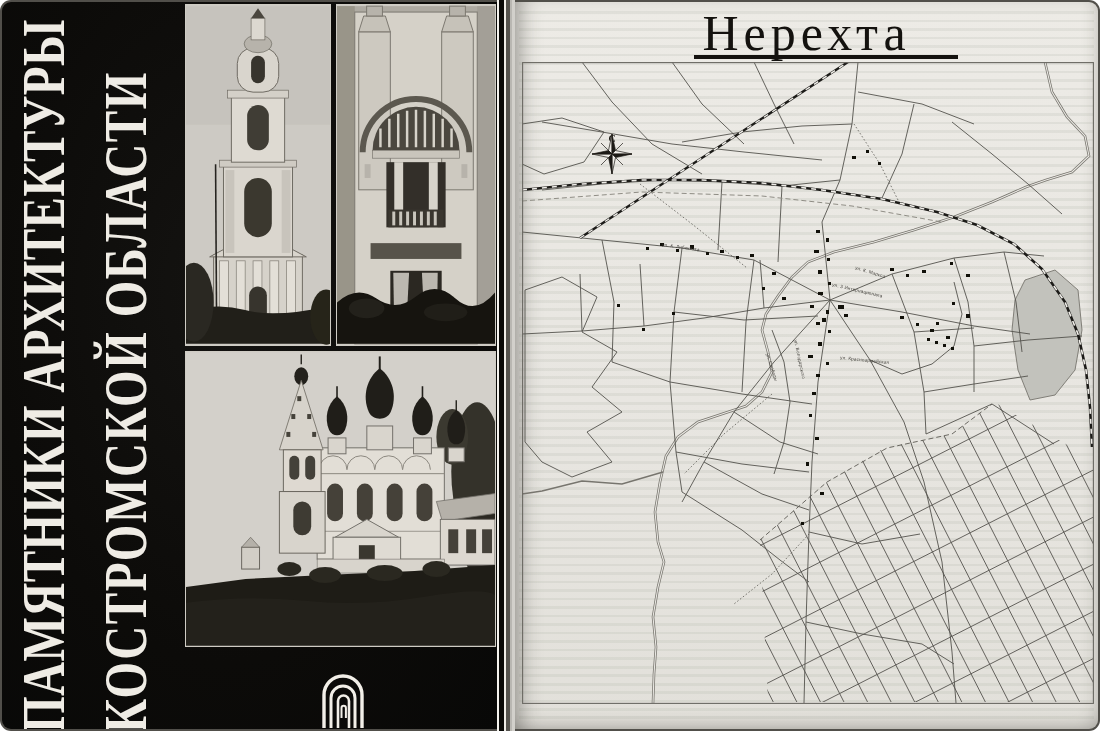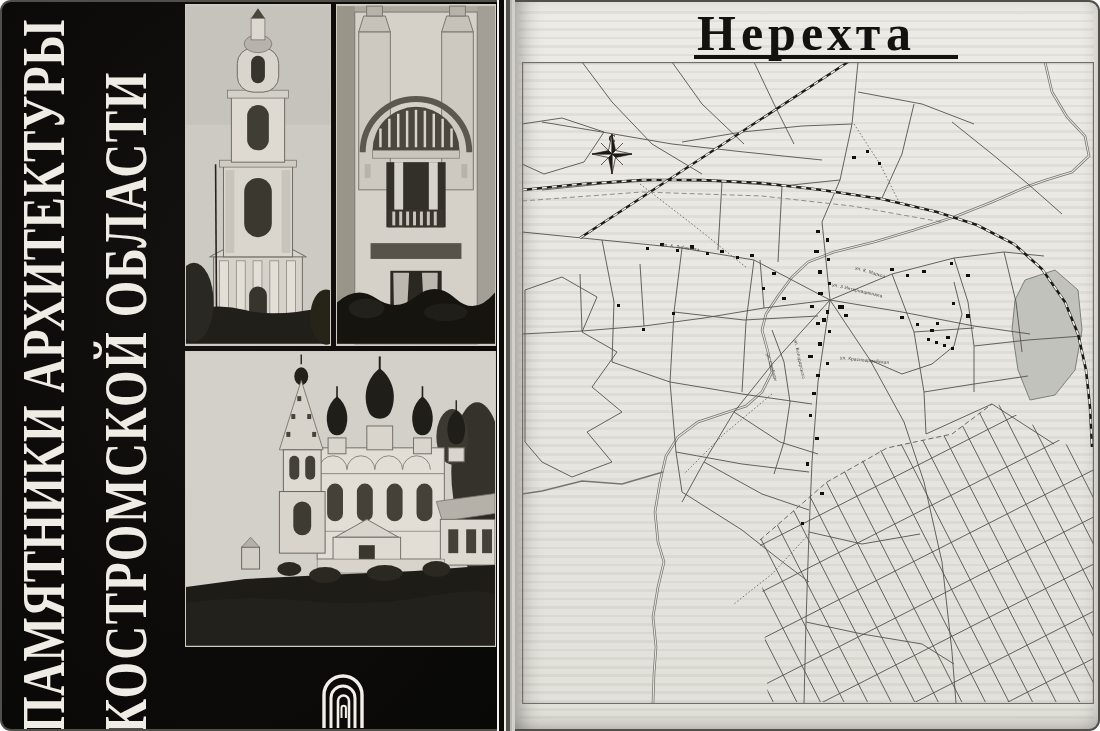--- a/index.html
+++ b/index.html
@@ -51,21 +51,21 @@
   }
   .bleed{
     position:absolute;left:4px;top:4px;right:4px;bottom:4px;
     background:repeating-linear-gradient(0deg,
       rgba(0,0,0,0) 0px, rgba(0,0,0,0) 5.5px,
       rgba(104,118,96,.16) 5.5px, rgba(104,118,96,.16) 8.5px);
     filter:blur(.7px);opacity:.55;
   }
   .map-title{
     position:absolute;left:0;right:0;top:2px;margin:0;text-align:center;
-    font-size:50px;font-weight:700;letter-spacing:5px;color:#14120f;
+    font-size:50px;font-weight:400;letter-spacing:5px;color:#14120f;
   }
   .title-underline{position:absolute;left:179px;top:53px;width:264px;height:4px;background:#14120f;}
   .map-svg{position:absolute;left:7px;top:60px;}
   .street-label{font-family:"Liberation Sans",sans-serif;font-size:4.6px;fill:#45433e;letter-spacing:.2px;}
   .compass-label{font-family:"Liberation Serif",serif;font-size:10px;font-weight:700;fill:#1c1a16;text-anchor:middle;}
   .roads{stroke:#54524d;stroke-width:.9;fill:none;stroke-linejoin:round;}
   .dots{stroke:#5c5a54;stroke-width:.8;fill:none;stroke-dasharray:1.6 2;}
   .dashes{stroke:#5c5a54;stroke-width:.9;fill:none;stroke-dasharray:5 3;}
   .grayroad{stroke:#8f8d85;stroke-width:1;fill:none;stroke-dasharray:5 3;}
 </style>

